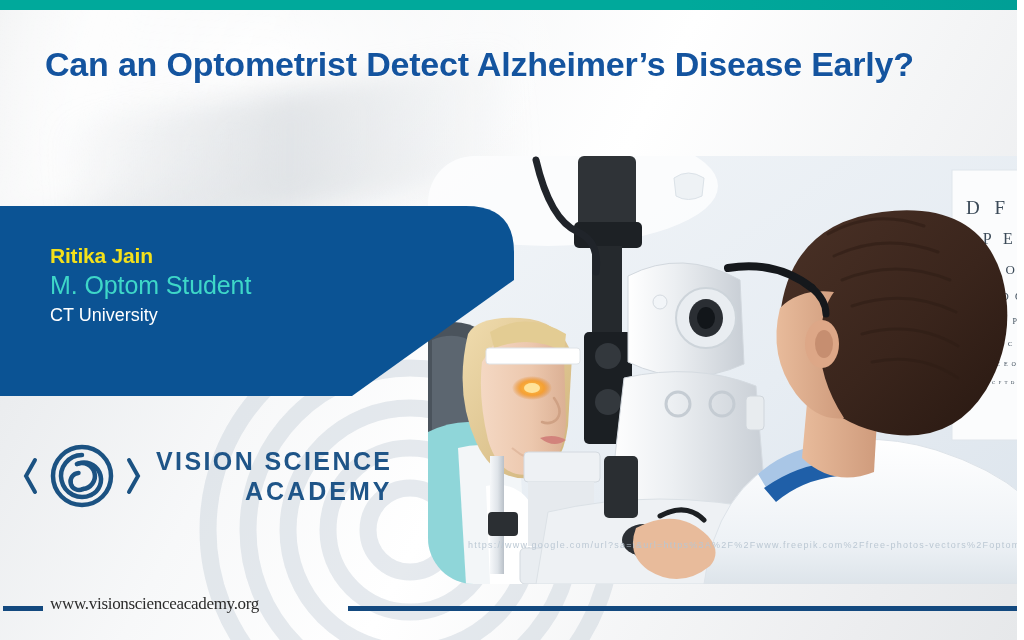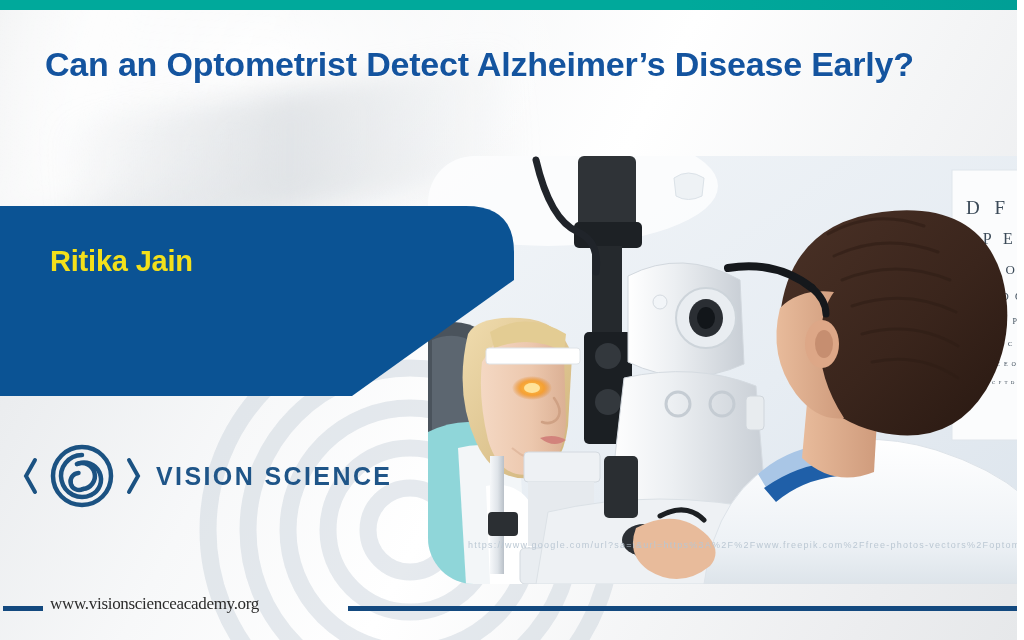--- a/index.html
+++ b/index.html
@@ -68,21 +68,21 @@
     overflow:hidden;
   }
   .photo { position:absolute; left:0; top:0; width:596px; height:428px; }
 
   
   .panel-wrap {
     position:absolute; left:0; top:206px; width:530px; height:190px;
   }
   .panel-text { position:absolute; left:50px; top:38px; width:420px; }
   .sp-name {
-    color:#f3e01b; font-size:29px; font-weight:bold; line-height:1.18;
+    color:#f3e01b; font-size:21px; font-weight:bold; line-height:1.18;
     letter-spacing:-0.2px;
   }
   .sp-role {
     color:#3ed7c8; font-size:25px; font-weight:normal; line-height:1.30;
     letter-spacing:-0.1px;
   }
   .sp-org {
     color:#ffffff; font-size:18px; font-weight:normal; line-height:1.42;
     margin-top:2px;
   }
@@ -302,20 +302,22 @@
       <text x="40" y="392" font-family="Liberation Sans, sans-serif" font-size="9" letter-spacing="1.25" fill="#b9c6d2" opacity="0.95">https://www.google.com/url?sa=i&amp;url=https%3A%2F%2Fwww.freepik.com%2Ffree-photos-vectors%2Foptometrist</text>
     </svg>
   </div>
 
   <div class="panel-wrap">
     <svg viewBox="0 0 530 190" width="530" height="190" preserveAspectRatio="none" style="position:absolute;left:0;top:0;">
       <path d="M0 0 H466 q48 0 48 46 V74 L352 190 H0 Z" fill="#0b5394"></path>
     </svg>
     <div class="panel-text">
       <div class="sp-name">Ritika Jain</div>
+      <div class="sp-role">M. Optom Student</div>
+      <div class="sp-org">CT University</div>
     </div>
   </div>
 
   <div class="logo-row">
     <svg class="logo-mark" viewBox="0 0 120 76">
       <g fill="none" stroke="#1b5282" stroke-linecap="round">
 
         <path d="M13 22 L4 38 L13 54" stroke-width="4"></path>
 
         <path d="M107 22 L116 38 L107 54" stroke-width="4"></path>
@@ -323,20 +325,21 @@
         <circle cx="60" cy="38" r="29" stroke-width="4.5"></circle>
 
         <path d="M60 17 a21 21 0 1 0 9 40" stroke-width="4.5"></path>
         <path d="M69 57 a17 17 0 1 0 -14 -31" stroke-width="4.5"></path>
         <path d="M55 26 a13 13 0 1 1 6 25" stroke-width="4.5"></path>
         <path d="M61 51 a8.5 8.5 0 1 1 -4.5 -16" stroke-width="4.5"></path>
       </g>
     </svg>
     <div class="logo-words">
       <div class="l1">VISION SCIENCE</div>
+      <div class="l2">ACADEMY</div>
     </div>
   </div>
 
   <div class="footer">
     <div class="foot-rule-l"></div>
     <div class="foot-url">www.visionscienceacademy.org</div>
     <div class="foot-rule-r"></div>
   </div>
 
 </div>

